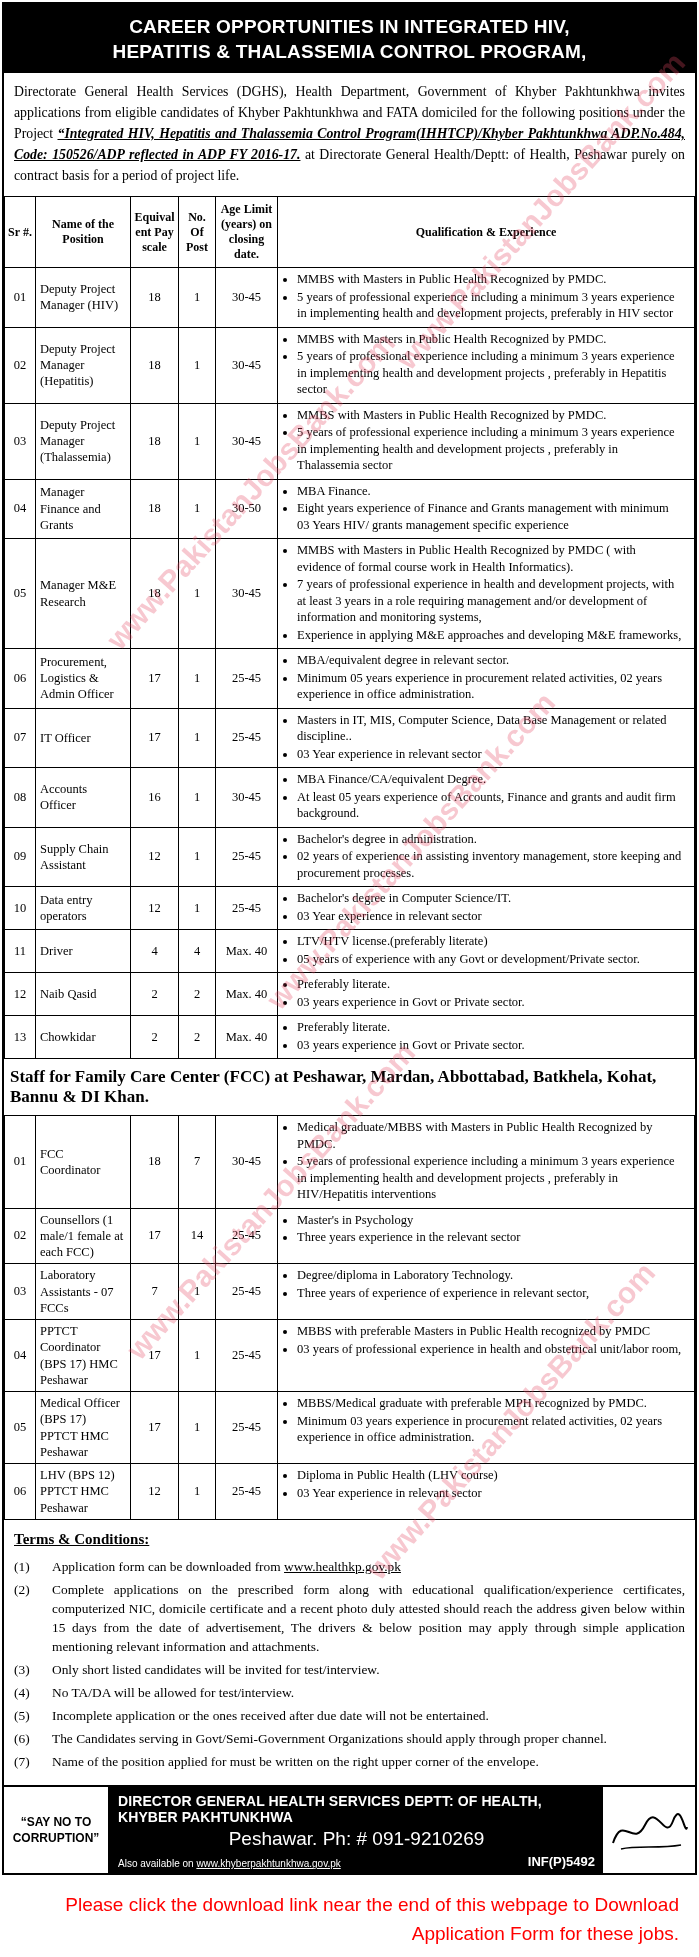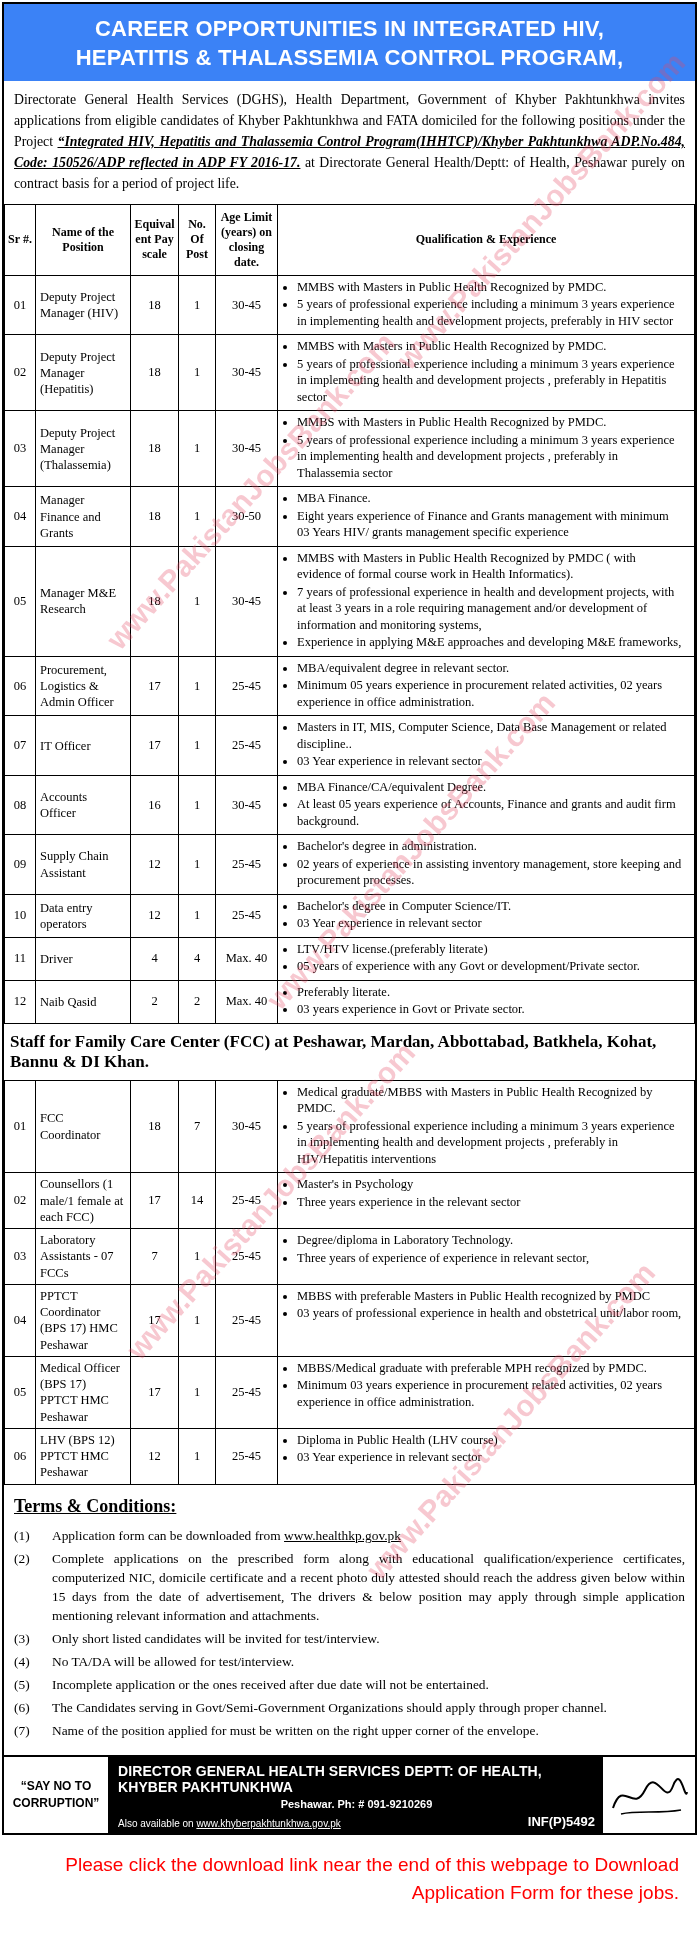--- a/index.html
+++ b/index.html
@@ -2,24 +2,24 @@
 <html><head>
 <meta charset="utf-8">
 <style>
   * { box-sizing: border-box; }
   html, body { margin: 0; padding: 0; background: #fff; }
   body { width: 699px; font-family: "Liberation Serif", serif; color: #000; position: relative; }
 
   .ad { border: 2px solid #000; margin: 2px; position: relative; overflow: hidden; background: #fff; }
 
   .banner {
-    background: #3b82f6; color: #fff; text-align: center;
+    background: #000000; color: #fff; text-align: center;
     padding: 10px 8px 9px;
     font-family: "Liberation Sans", sans-serif; font-weight: bold;
-    font-size: 22px; line-height: 1.32; letter-spacing: .2px;
+    font-size: 19px; line-height: 1.32; letter-spacing: .2px;
   }
 
   .intro {
     padding: 9px 10px 9px; font-size: 13.8px; line-height: 1.52;
     text-align: justify;
   }
   .intro .emph { font-style: italic; text-decoration: underline; font-weight: bold; }
 
   table { width: 100%; border-collapse: collapse; table-layout: fixed; }
   td, th { border: 1px solid #000; padding: 3px 4px; font-size: 12.5px; vertical-align: middle; word-wrap: break-word; }
@@ -30,38 +30,38 @@
   ul.quals { margin: 0; padding-left: 16px; }
   ul.quals li { margin: 0 0 1px 0; line-height: 1.32; }
 
   .fcc-title {
     font-weight: bold; font-size: 17px; padding: 8px 6px;
     font-family: "Liberation Serif", serif;
   }
 
   .terms { padding: 9px 10px 10px; font-size: 13.4px; line-height: 1.42; }
   .terms .t-head {
-    margin: 0 0 7px; font-size: 18px; font-weight: bold;
+    margin: 0 0 7px; font-size: 15px; font-weight: bold;
     text-decoration: underline;
   }
   .term-row { display: flex; margin-bottom: 4px; }
   .term-num { width: 38px; flex: none; }
   .term-text { flex: 1; text-align: justify; }
   .link { text-decoration: underline; cursor: pointer; }
 
   .footer { display: flex; align-items: stretch; border-top: 2px solid #000; }
   .sayno {
     width: 106px; flex: none; border-right: 2px solid #000;
     display: flex; align-items: center; justify-content: center; text-align: center;
     font-family: "Liberation Sans", sans-serif; font-weight: bold; font-size: 12px;
     padding: 4px; line-height: 1.4; background: #fff;
   }
   .footer-mid { flex: 1; background: #000; color: #fff; padding: 6px 8px 4px; font-family: "Liberation Sans", sans-serif; }
   .f-line1 { font-weight: bold; font-size: 14px; letter-spacing: .1px; }
-  .f-line2 { font-weight: bold; font-size: 11px; text-align: center; margin-top: 3px; }
+  .f-line2 { font-weight: normal; font-size: 19px; text-align: center; margin-top: 3px; }
   .f-bottom { display: flex; justify-content: space-between; align-items: flex-end; margin-top: 4px; }
   .f-also { font-size: 10px; }
   .f-also .link { color: #fff; }
   .f-inf { font-weight: bold; font-size: 13px; }
   .sig { width: 92px; flex: none; background: #fff; display: flex; align-items: center; justify-content: center; }
 
   .notice {
     color: #ff0000; text-align: right; font-family: "Liberation Sans", sans-serif;
     font-size: 19px; line-height: 1.5; padding: 14px 20px 12px; background: #fff;
   }
@@ -276,20 +276,33 @@
           <td class="c-posts">2</td>
           <td class="c-age">Max. 40</td>
           <td class="c-qual">
             <ul class="quals">
               <li>Preferably literate.</li>
               <li>03 years experience in Govt or Private sector.</li>
             </ul>
           </td>
         </tr>
 
+        <tr>
+          <td class="c-sr">13</td>
+          <td class="c-name">Chowkidar</td>
+          <td class="c-scale">2</td>
+          <td class="c-posts">2</td>
+          <td class="c-age">Max. 40</td>
+          <td class="c-qual">
+            <ul class="quals">
+              <li>Preferably literate.</li>
+              <li>03 years experience in Govt or Private sector.</li>
+            </ul>
+          </td>
+        </tr>
       </tbody>
   </table>
 
   <div class="fcc-title">Staff for Family Care Center (FCC) at Peshawar, Mardan, Abbottabad, Batkhela, Kohat, Bannu &amp; DI Khan.</div>
 
   <table>
     <colgroup>
       <col style="width:31px">
         <col style="width:95px">
         <col style="width:48px">

